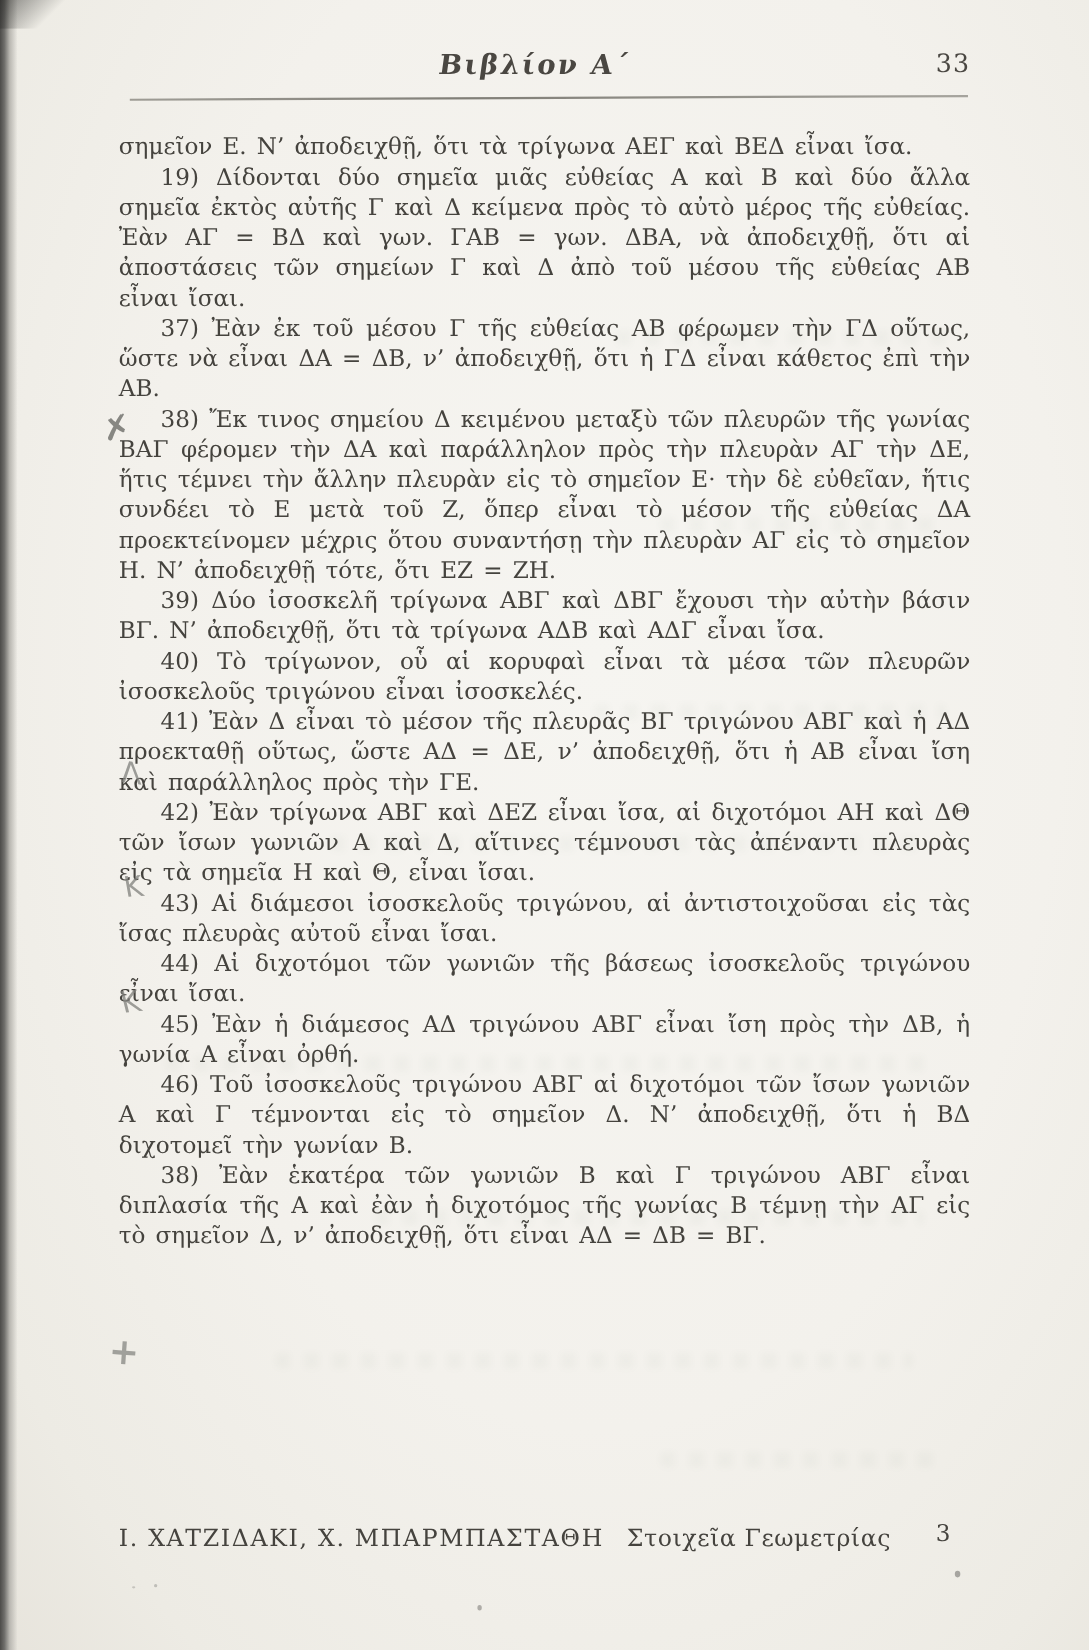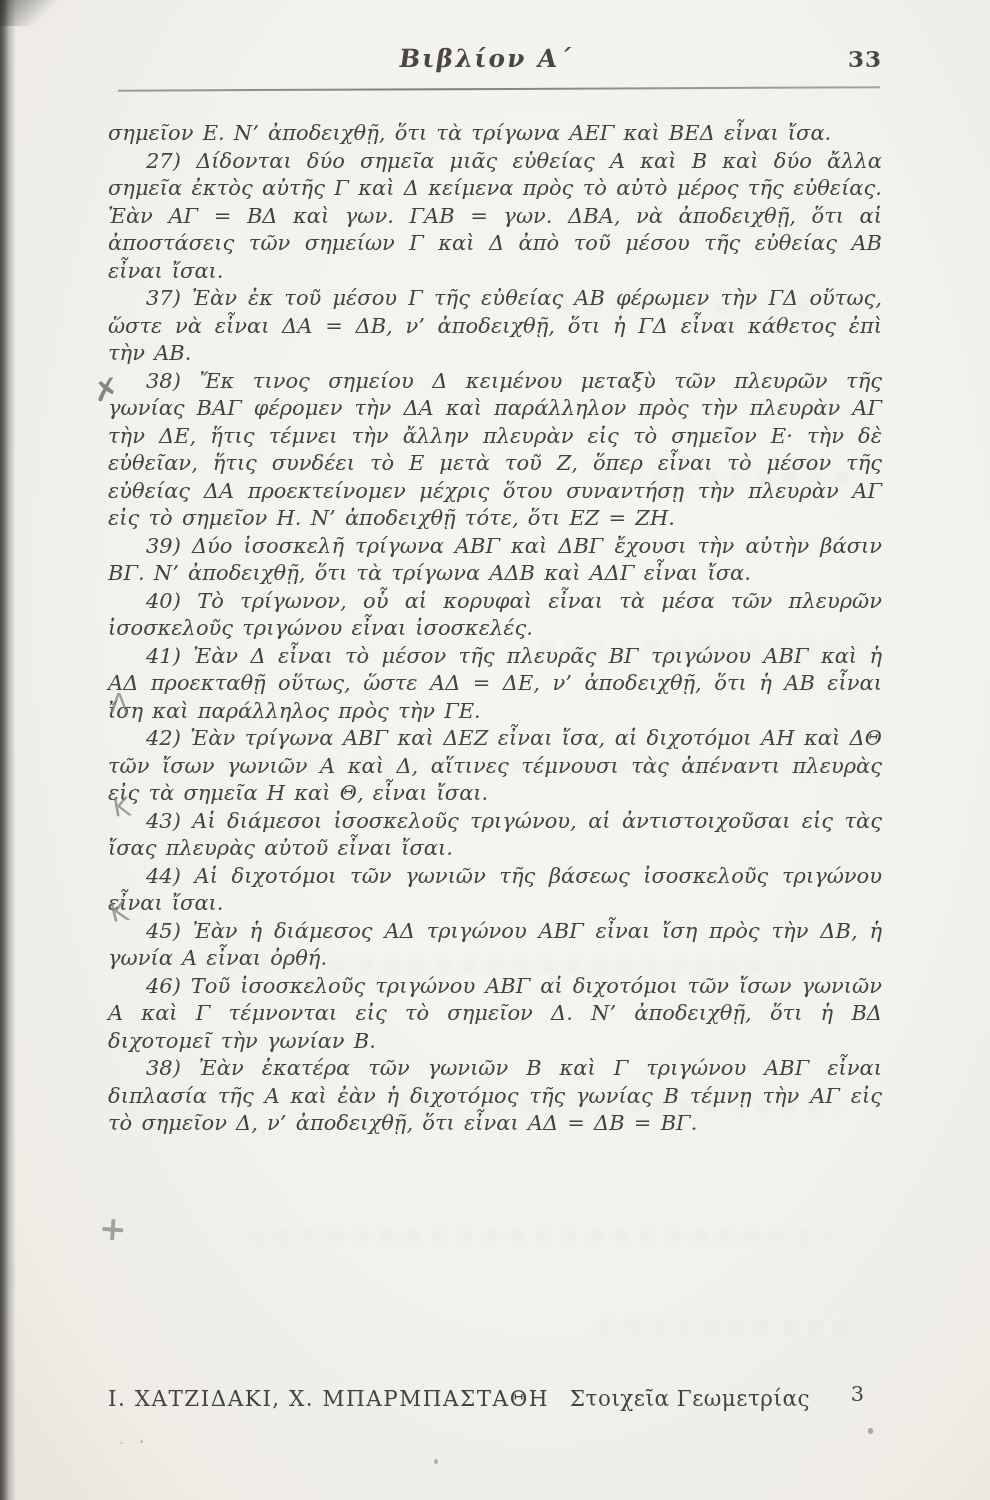--- a/index.html
+++ b/index.html
@@ -27,34 +27,34 @@
   
   .running-head{
     position:absolute;top:44px;left:0;width:990px;height:34px;
   }
   .head-title{
     position:absolute;left:50%;transform:translateX(-55%) skewX(-8deg);
     font-size:25px;font-weight:bold;color:#4a4742;letter-spacing:2px;
   }
   .head-pagenum{
     position:absolute;right:108px;top:1px;
-    font-size:23px;color:#4a4742;letter-spacing:1px;font-weight:bold;
+    font-size:23px;color:#4a4742;letter-spacing:1px;
   }
   .head-rule{
     position:absolute;left:118px;top:88px;width:762px;height:2px;
     background:linear-gradient(90deg,rgba(90,88,80,.55),rgba(90,88,80,.75) 40%,rgba(90,88,80,.5));
     transform:rotate(-0.25deg);
   }
   
   .body-text{
     position:absolute;left:108px;top:120px;width:774px;
     font-size:21px;line-height:27.5px;color:#45433e;
     text-align:justify;word-spacing:2.5px;
   }
-  .body-text p{margin:0;text-indent:38px;font-style:italic;}
+  .body-text p{margin:0;text-indent:38px;}
   .body-text p.cont{text-indent:0;}
   
   .pencil{
     position:absolute;color:#80807c;opacity:.75;
     font-family:"DejaVu Sans","Liberation Sans",sans-serif;
     pointer-events:none;
   }
   .mark-36{left:95px;top:374px;font-size:27px;transform:rotate(-18deg) scaleX(1.3);opacity:.8;color:#6d6d69;}
   .mark-39{left:110px;top:688px;font-size:27px;transform:rotate(8deg) skewX(10deg);}
   .mark-40{left:113px;top:792px;font-size:26px;transform:rotate(-4deg) skewX(6deg);}
@@ -85,21 +85,21 @@
   <div class="scan-corner"></div>
 
   <div class="running-head">
     <span class="head-title">Βιβλίον Α΄</span>
     <span class="head-pagenum">33</span>
   </div>
   <div class="head-rule"></div>
 
   <div class="body-text">
     <p class="cont">σημεῖον Ε. Ν’ ἀποδειχθῇ, ὅτι τὰ τρίγωνα ΑΕΓ καὶ ΒΕΔ εἶναι ἴσα.</p>
-    <p>27) Δίδονται δύο σημεῖα μιᾶς εὐθείας Α καὶ Β καὶ δύο ἄλλα σημεῖα ἐκτὸς αὐτῆς Γ καὶ Δ κείμενα πρὸς τὸ αὐτὸ μέρος τῆς εὐθείας. Ἐὰν ΑΓ = ΒΔ καὶ γων. ΓΑΒ = γων. ΔΒΑ, νὰ ἀποδειχθῇ, ὅτι αἱ ἀποστάσεις τῶν σημείων Γ καὶ Δ ἀπὸ τοῦ μέσου τῆς εὐθείας ΑΒ εἶναι ἴσαι.</p>
+    <p>19) Δίδονται δύο σημεῖα μιᾶς εὐθείας Α καὶ Β καὶ δύο ἄλλα σημεῖα ἐκτὸς αὐτῆς Γ καὶ Δ κείμενα πρὸς τὸ αὐτὸ μέρος τῆς εὐθείας. Ἐὰν ΑΓ = ΒΔ καὶ γων. ΓΑΒ = γων. ΔΒΑ, νὰ ἀποδειχθῇ, ὅτι αἱ ἀποστάσεις τῶν σημείων Γ καὶ Δ ἀπὸ τοῦ μέσου τῆς εὐθείας ΑΒ εἶναι ἴσαι.</p>
     <p>37) Ἐὰν ἐκ τοῦ μέσου Γ τῆς εὐθείας ΑΒ φέρωμεν τὴν ΓΔ οὕτως, ὥστε νὰ εἶναι ΔΑ = ΔΒ, ν’ ἀποδειχθῇ, ὅτι ἡ ΓΔ εἶναι κάθετος ἐπὶ τὴν ΑΒ.</p>
     <p>38) Ἔκ τινος σημείου Δ κειμένου μεταξὺ τῶν πλευρῶν τῆς γωνίας ΒΑΓ φέρομεν τὴν ΔΑ καὶ παράλληλον πρὸς τὴν πλευρὰν ΑΓ τὴν ΔΕ, ἥτις τέμνει τὴν ἄλλην πλευρὰν εἰς τὸ σημεῖον Ε· τὴν δὲ εὐθεῖαν, ἥτις συνδέει τὸ Ε μετὰ τοῦ Ζ, ὅπερ εἶναι τὸ μέσον τῆς εὐθείας ΔΑ προεκτείνομεν μέχρις ὅτου συναντήσῃ τὴν πλευρὰν ΑΓ εἰς τὸ σημεῖον Η. Ν’ ἀποδειχθῇ τότε, ὅτι ΕΖ = ΖΗ.</p>
     <p>39) Δύο ἰσοσκελῆ τρίγωνα ΑΒΓ καὶ ΔΒΓ ἔχουσι τὴν αὐτὴν βάσιν ΒΓ. Ν’ ἀποδειχθῇ, ὅτι τὰ τρίγωνα ΑΔΒ καὶ ΑΔΓ εἶναι ἴσα.</p>
     <p>40) Τὸ τρίγωνον, οὗ αἱ κορυφαὶ εἶναι τὰ μέσα τῶν πλευρῶν ἰσοσκελοῦς τριγώνου εἶναι ἰσοσκελές.</p>
     <p>41) Ἐὰν Δ εἶναι τὸ μέσον τῆς πλευρᾶς ΒΓ τριγώνου ΑΒΓ καὶ ἡ ΑΔ προεκταθῇ οὕτως, ὥστε ΑΔ = ΔΕ, ν’ ἀποδειχθῇ, ὅτι ἡ ΑΒ εἶναι ἴση καὶ παράλληλος πρὸς τὴν ΓΕ.</p>
     <p>42) Ἐὰν τρίγωνα ΑΒΓ καὶ ΔΕΖ εἶναι ἴσα, αἱ διχοτόμοι ΑΗ καὶ ΔΘ τῶν ἴσων γωνιῶν Α καὶ Δ, αἵτινες τέμνουσι τὰς ἀπέναντι πλευρὰς εἰς τὰ σημεῖα Η καὶ Θ, εἶναι ἴσαι.</p>
     <p>43) Αἱ διάμεσοι ἰσοσκελοῦς τριγώνου, αἱ ἀντιστοιχοῦσαι εἰς τὰς ἴσας πλευρὰς αὐτοῦ εἶναι ἴσαι.</p>
     <p>44) Αἱ διχοτόμοι τῶν γωνιῶν τῆς βάσεως ἰσοσκελοῦς τριγώνου εἶναι ἴσαι.</p>
     <p>45) Ἐὰν ἡ διάμεσος ΑΔ τριγώνου ΑΒΓ εἶναι ἴση πρὸς τὴν ΔΒ, ἡ γωνία Α εἶναι ὀρθή.</p>
     <p>46) Τοῦ ἰσοσκελοῦς τριγώνου ΑΒΓ αἱ διχοτόμοι τῶν ἴσων γωνιῶν Α καὶ Γ τέμνονται εἰς τὸ σημεῖον Δ. Ν’ ἀποδειχθῇ, ὅτι ἡ ΒΔ διχοτομεῖ τὴν γωνίαν Β.</p>

